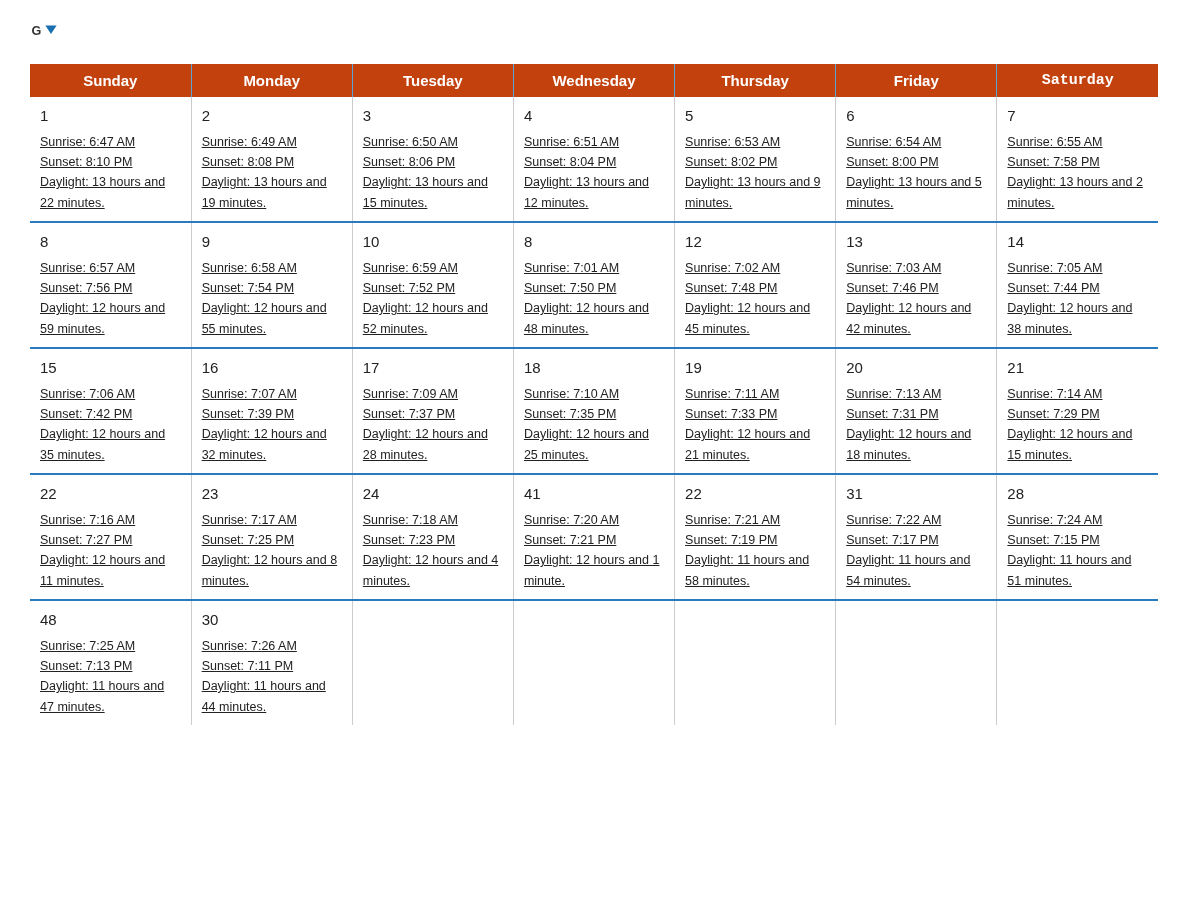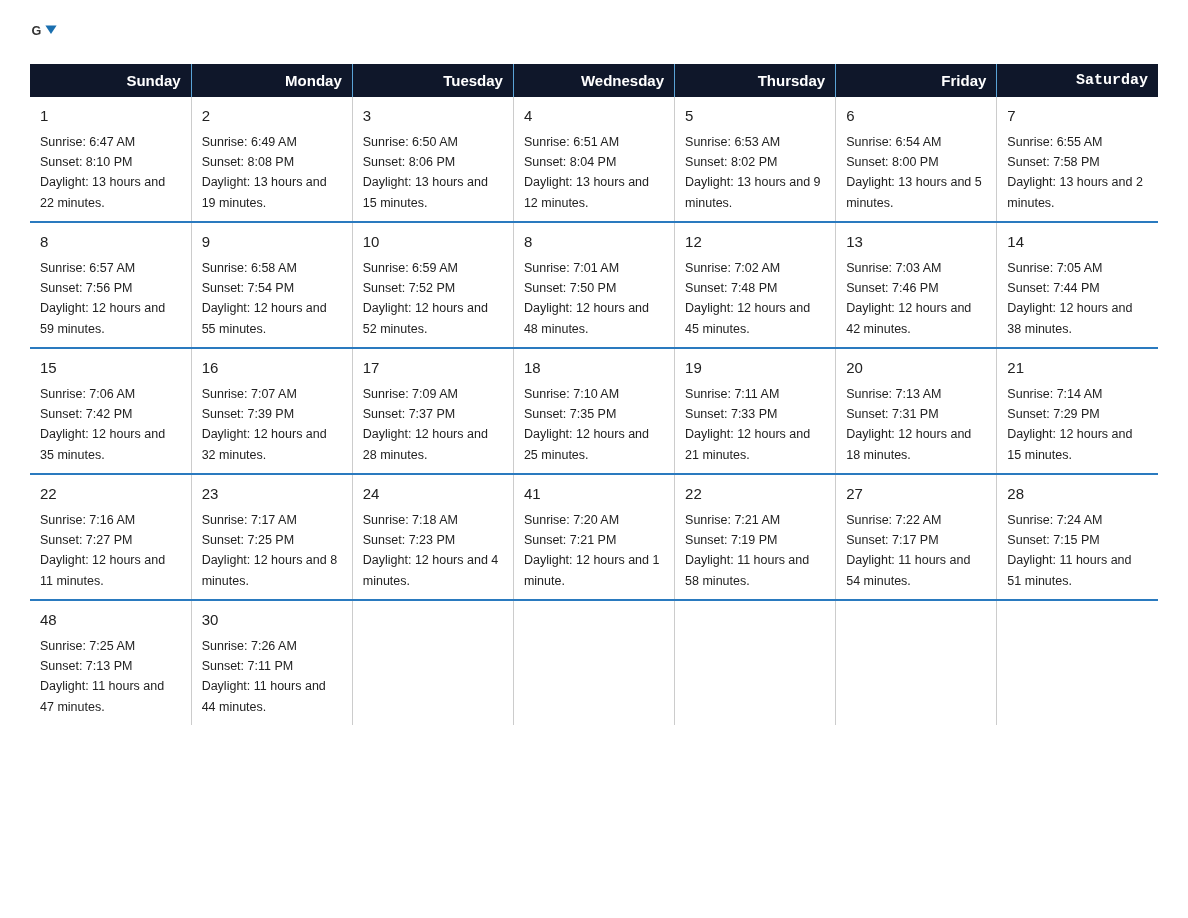--- a/index.html
+++ b/index.html
@@ -48,26 +48,26 @@
       font-size: 20px;
       color: #444;
       margin-top: 4px;
     }
     table {
       width: 100%;
       border-collapse: collapse;
       table-layout: fixed;
     }
     thead tr th {
-      background-color: #0f172a;
+      background-color: #c2410c;
       color: #fff;
       font-size: 15px;
       font-weight: bold;
       padding: 8px 10px;
-      text-align: right;
+      text-align: center;
       border-right: 1px solid #5aa3d6;
     }
     thead tr th:last-child {
       border-right: none;
       font-family: Liberation Mono, monospace;
     }
     tbody tr td {
       vertical-align: top;
       padding: 8px 10px;
       font-size: 13px;
@@ -86,20 +86,21 @@
     .day-num {
       font-size: 15px;
       font-weight: normal;
       display: block;
       margin-bottom: 4px;
     }
     .day-info {
       font-size: 12.5px;
       color: #222;
       line-height: 1.55;
+      text-decoration: underline;
     }
     .empty-cell {
       background: #fff;
     }
   </style>
 </head>
 <body>
 
 <div class="header">
   <div class="logo">
@@ -156,21 +157,21 @@
         <td><span class="day-num">19</span><span class="day-info">Sunrise: 7:11 AM<br>Sunset: 7:33 PM<br>Daylight: 12 hours&nbsp;and 21 minutes.</span></td>
         <td><span class="day-num">20</span><span class="day-info">Sunrise: 7:13 AM<br>Sunset: 7:31 PM<br>Daylight: 12 hours&nbsp;and 18 minutes.</span></td>
         <td><span class="day-num">21</span><span class="day-info">Sunrise: 7:14 AM<br>Sunset: 7:29 PM<br>Daylight: 12 hours&nbsp;and 15 minutes.</span></td>
       </tr>
       <tr>
         <td><span class="day-num">22</span><span class="day-info">Sunrise: 7:16 AM<br>Sunset: 7:27 PM<br>Daylight: 12 hours&nbsp;and 11 minutes.</span></td>
         <td><span class="day-num">23</span><span class="day-info">Sunrise: 7:17 AM<br>Sunset: 7:25 PM<br>Daylight: 12 hours&nbsp;and 8 minutes.</span></td>
         <td><span class="day-num">24</span><span class="day-info">Sunrise: 7:18 AM<br>Sunset: 7:23 PM<br>Daylight: 12 hours&nbsp;and 4 minutes.</span></td>
         <td><span class="day-num">41</span><span class="day-info">Sunrise: 7:20 AM<br>Sunset: 7:21 PM<br>Daylight: 12 hours&nbsp;and 1 minute.</span></td>
         <td><span class="day-num">22</span><span class="day-info">Sunrise: 7:21 AM<br>Sunset: 7:19 PM<br>Daylight: 11 hours&nbsp;and 58 minutes.</span></td>
-        <td><span class="day-num">27</span><span class="day-info">Sunrise: 7:22 AM<br>Sunset: 7:17 PM<br>Daylight: 11 hours&nbsp;and 54 minutes.</span></td>
+        <td><span class="day-num">31</span><span class="day-info">Sunrise: 7:22 AM<br>Sunset: 7:17 PM<br>Daylight: 11 hours&nbsp;and 54 minutes.</span></td>
         <td><span class="day-num">28</span><span class="day-info">Sunrise: 7:24 AM<br>Sunset: 7:15 PM<br>Daylight: 11 hours&nbsp;and 51 minutes.</span></td>
       </tr>
       <tr>
         <td><span class="day-num">48</span><span class="day-info">Sunrise: 7:25 AM<br>Sunset: 7:13 PM<br>Daylight: 11 hours&nbsp;and 47 minutes.</span></td>
         <td><span class="day-num">30</span><span class="day-info">Sunrise: 7:26 AM<br>Sunset: 7:11 PM<br>Daylight: 11 hours&nbsp;and 44 minutes.</span></td>
         <td class="empty-cell"></td>
         <td class="empty-cell"></td>
         <td class="empty-cell"></td>
         <td class="empty-cell"></td>
         <td class="empty-cell"></td>

